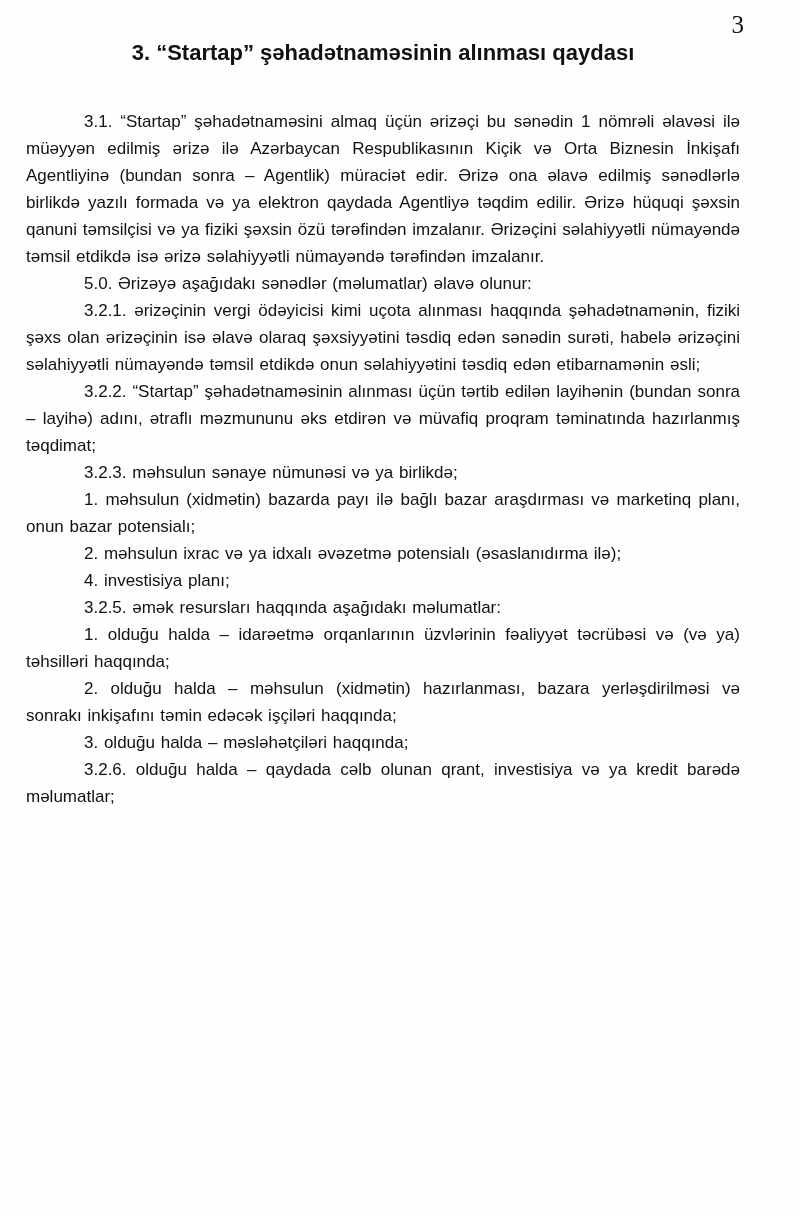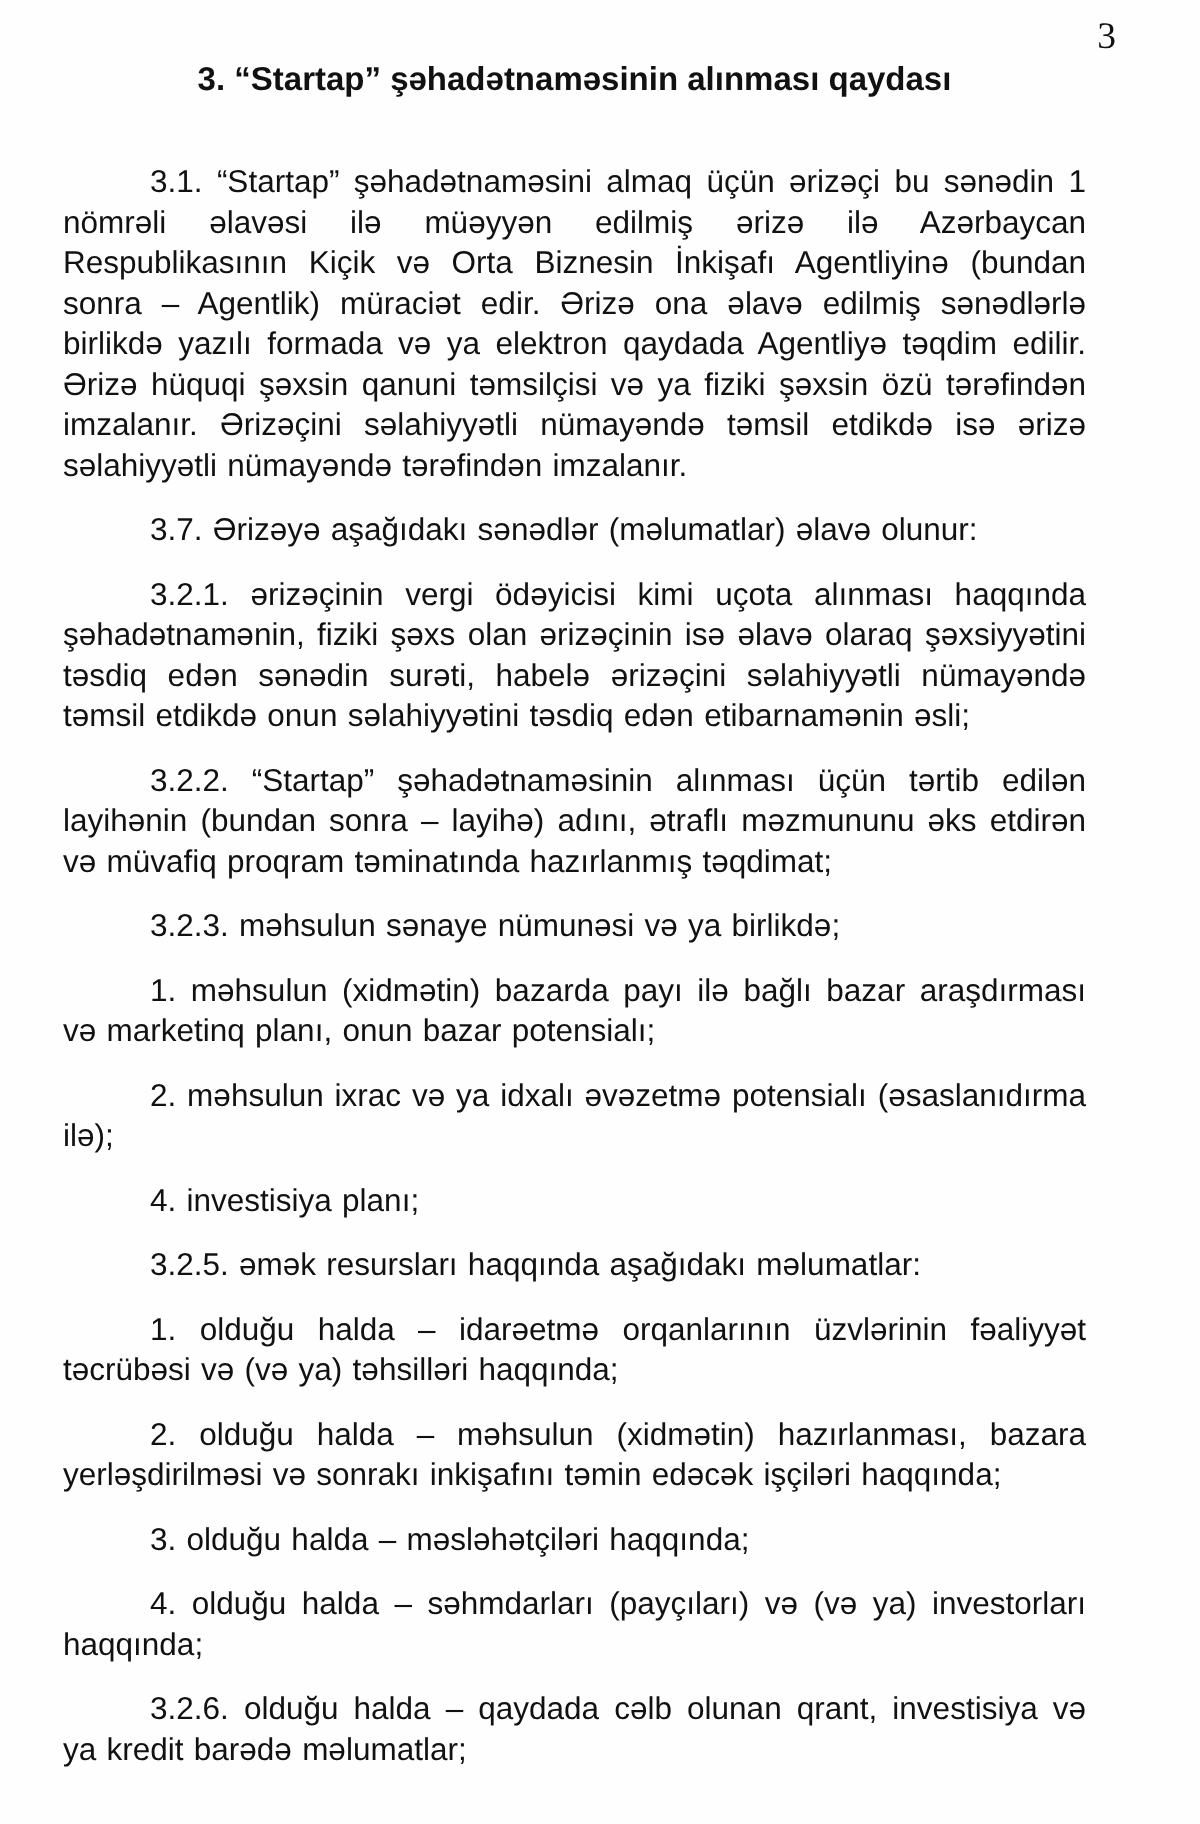--- a/index.html
+++ b/index.html
@@ -33,45 +33,44 @@
   }
   .title {
     margin: 0 0 42px 0;
     font-size: 22px;
     line-height: 26px;
     font-weight: bold;
     text-align: center;
     letter-spacing: 0;
   }
   .para {
-    margin: 16px;
-    font-size: 21px;
+    margin: 0;
+    font-size: 17px;
     line-height: 27px;
     text-align: justify;
     text-indent: 58px;
     word-spacing: 1px;
   }
 </style>
 </head>
 <body>
 
 <div class="page">
   <div class="page-number">3</div>
 
   <div class="content">
     <h1 class="title">3. “Startap” şəhadətnaməsinin alınması qaydası</h1>
 
     <p class="para">3.1. “Startap” şəhadətnaməsini almaq üçün ərizəçi bu sənədin 1 nömrəli əlavəsi ilə müəyyən edilmiş ərizə ilə Azərbaycan Respublikasının Kiçik və Orta Biznesin İnkişafı Agentliyinə (bundan sonra – Agentlik) müraciət edir. Ərizə ona əlavə edilmiş sənədlərlə birlikdə yazılı formada və ya elektron qaydada Agentliyə təqdim edilir. Ərizə hüquqi şəxsin qanuni təmsilçisi və ya fiziki şəxsin özü tərəfindən imzalanır. Ərizəçini səlahiyyətli nümayəndə təmsil etdikdə isə ərizə səlahiyyətli nümayəndə tərəfindən imzalanır.</p>
-    <p class="para">3.7. Ərizəyə aşağıdakı sənədlər (məlumatlar) əlavə olunur:</p>
+    <p class="para">5.0. Ərizəyə aşağıdakı sənədlər (məlumatlar) əlavə olunur:</p>
     <p class="para">3.2.1. ərizəçinin vergi ödəyicisi kimi uçota alınması haqqında şəhadətnamənin, fiziki şəxs olan ərizəçinin isə əlavə olaraq şəxsiyyətini təsdiq edən sənədin surəti, habelə ərizəçini səlahiyyətli nümayəndə təmsil etdikdə onun səlahiyyətini təsdiq edən etibarnamənin əsli;</p>
     <p class="para">3.2.2. “Startap” şəhadətnaməsinin alınması üçün tərtib edilən layihənin (bundan sonra – layihə) adını, ətraflı məzmununu əks etdirən və müvafiq proqram təminatında hazırlanmış təqdimat;</p>
     <p class="para">3.2.3. məhsulun sənaye nümunəsi və ya birlikdə;</p>
     <p class="para">1. məhsulun (xidmətin) bazarda payı ilə bağlı bazar araşdır­ması və marketinq planı, onun bazar potensialı;</p>
     <p class="para">2. məhsulun ixrac və ya idxalı əvəzetmə potensialı (əsaslanıdırma ilə);</p>
     <p class="para">4. investisiya planı;</p>
     <p class="para">3.2.5. əmək resursları haqqında aşağıdakı məlumatlar:</p>
     <p class="para">1. olduğu halda – idarəetmə orqanlarının üzvlərinin fəaliyyət təcrübəsi və (və ya) təhsilləri haqqında;</p>
     <p class="para">2. olduğu halda – məhsulun (xidmətin) hazırlanması, bazara yerləşdirilməsi və sonrakı inkişafını təmin edəcək işçiləri haqqında;</p>
     <p class="para">3. olduğu halda – məsləhətçiləri haqqında;</p>
-    <p class="para">4. olduğu halda – səhmdarları (payçıları) və (və ya) investorları haqqında;</p>
     <p class="para">3.2.6. olduğu halda – qaydada cəlb olunan qrant, investisiya və ya kredit barədə məlumatlar;</p>
   </div>
 </div>
 
 </body></html>

